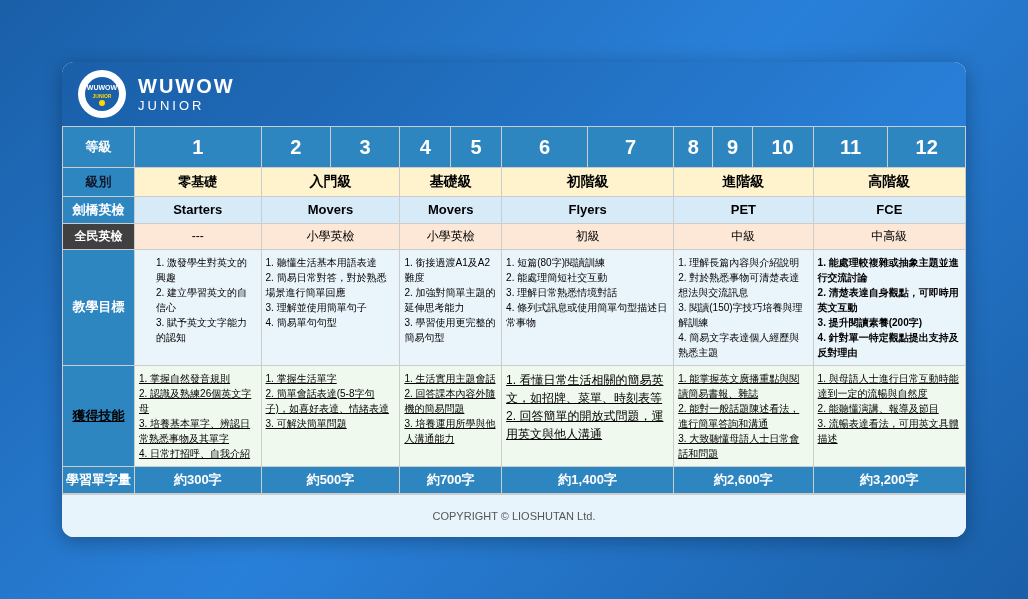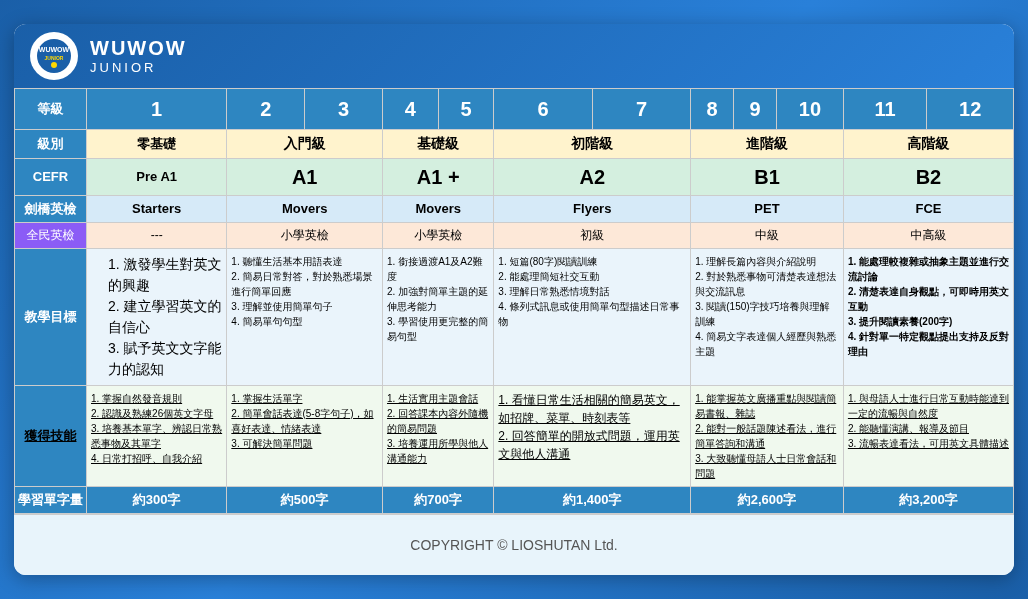--- a/index.html
+++ b/index.html
@@ -8,21 +8,21 @@
       height: 599px;
       background: linear-gradient(135deg, #1a5fa8 0%, #2980d9 50%, #1a5fa8 100%);
       display: flex;
       flex-direction: column;
       align-items: center;
       justify-content: center;
       font-family: 'Arial', 'Microsoft JhengHei', sans-serif;
       overflow: hidden;
     }
     .outer-container {
-      width: 1000px;
+      width: 904px;
       background: white;
       border-radius: 12px;
       overflow: hidden;
       box-shadow: 0 4px 20px rgba(0,0,0,0.3);
     }
     .header {
       background: linear-gradient(135deg, #1a5fa8, #2980d9);
       display: flex;
       align-items: center;
       padding: 8px 16px;
@@ -156,22 +156,22 @@
       color: white;
       font-weight: bold;
       font-size: 13px;
     }
     .row-vocab .label-cell {
       background: #2e86c1;
     }
     .footer {
       background: #e8f4fb;
       text-align: center;
-      padding: 22px;
-      font-size: 14px;
+      padding: 15px;
+      font-size: 11px;
       color: #555;
       border-top: 1px solid #ccc;
     }
     .label-cell {
       font-size: 13px;
       font-weight: bold;
       width: 72px;
       min-width: 72px;
     }
   </style>
@@ -208,62 +208,53 @@
         <td class="num-cell">6</td>
         <td class="num-cell">7</td>
         <td class="num-cell">8</td>
         <td class="num-cell">9</td>
         <td class="num-cell">10</td>
         <td class="num-cell">11</td>
         <td class="num-cell">12</td>
       </tr>
 
       <tr class="row-jibei">
-        <td class="label-cell" style="background:#2e86c1;color:#ffffff;">級別</td>
+        <td class="label-cell" style="background:#2e86c1;color:#0f172a;">級別</td>
         <td colspan="1" style="font-size:13px;font-weight:bold;">零基礎</td>
         <td colspan="2" style="font-size:14px;font-weight:bold;">入門級</td>
         <td colspan="2" style="font-size:14px;font-weight:bold;">基礎級</td>
         <td colspan="2" style="font-size:14px;font-weight:bold;">初階級</td>
         <td colspan="3" style="font-size:14px;font-weight:bold;">進階級</td>
         <td colspan="2" style="font-size:14px;font-weight:bold;">高階級</td>
       </tr>
 
-      <tr class="row-cefr">
-        <td class="label-cell" style="background:#2e86c1;color:white;">CEFR</td>
-        <td colspan="1" class="cefr-pre">Pre A1</td>
-        <td colspan="2" class="cefr-big">A1</td>
-        <td colspan="2" class="cefr-big">A1 +</td>
-        <td colspan="2" class="cefr-big">A2</td>
-        <td colspan="3" class="cefr-big">B1</td>
-        <td colspan="2" class="cefr-big">B2</td>
-      </tr>
 
       <tr class="row-cambridge">
         <td class="label-cell" style="background:#2e86c1;color:white;">劍橋英檢</td>
         <td colspan="1">Starters</td>
         <td colspan="2">Movers</td>
         <td colspan="2">Movers</td>
         <td colspan="2">Flyers</td>
         <td colspan="3">PET</td>
         <td colspan="2">FCE</td>
       </tr>
 
       <tr class="row-gept">
-        <td class="label-cell" style="background:#8b5cf6;color:white;font-weight:normal;">全民英檢</td>
+        <td class="label-cell" style="background:#404040;color:white;font-weight:bold;">全民英檢</td>
         <td colspan="1">---</td>
         <td colspan="2">小學英檢</td>
         <td colspan="2">小學英檢</td>
         <td colspan="2">初級</td>
         <td colspan="3">中級</td>
         <td colspan="2">中高級</td>
       </tr>
 
       <tr class="row-teaching">
         <td class="label-cell" style="background:#2e86c1;color:white;font-weight:bold;text-align:center;font-size:13px;">教學目標</td>
-        <td colspan="1" style="white-space:pre-line;font-size:14px;padding-left:21px;">1. 激發學生對英文的興趣
+        <td colspan="1" style="white-space:pre-line;font-size:10px;padding-left:21px;">1. 激發學生對英文的興趣
 2. 建立學習英文的自信心
 3. 賦予英文文字能力的認知</td>
         <td colspan="2" style="white-space:pre-line;font-size:10px;">1. 聽懂生活基本用語表達
 2. 簡易日常對答，對於熟悉場景進行簡單回應
 3. 理解並使用簡單句子
 4. 簡易單句句型</td>
         <td colspan="2" style="white-space:pre-line;font-size:10px;">1. 銜接過渡A1及A2難度
 2. 加強對簡單主題的延伸思考能力
 3. 學習使用更完整的簡易句型</td>
         <td colspan="2" style="white-space:pre-line;font-size:10px;">1. 短篇(80字)閱讀訓練

